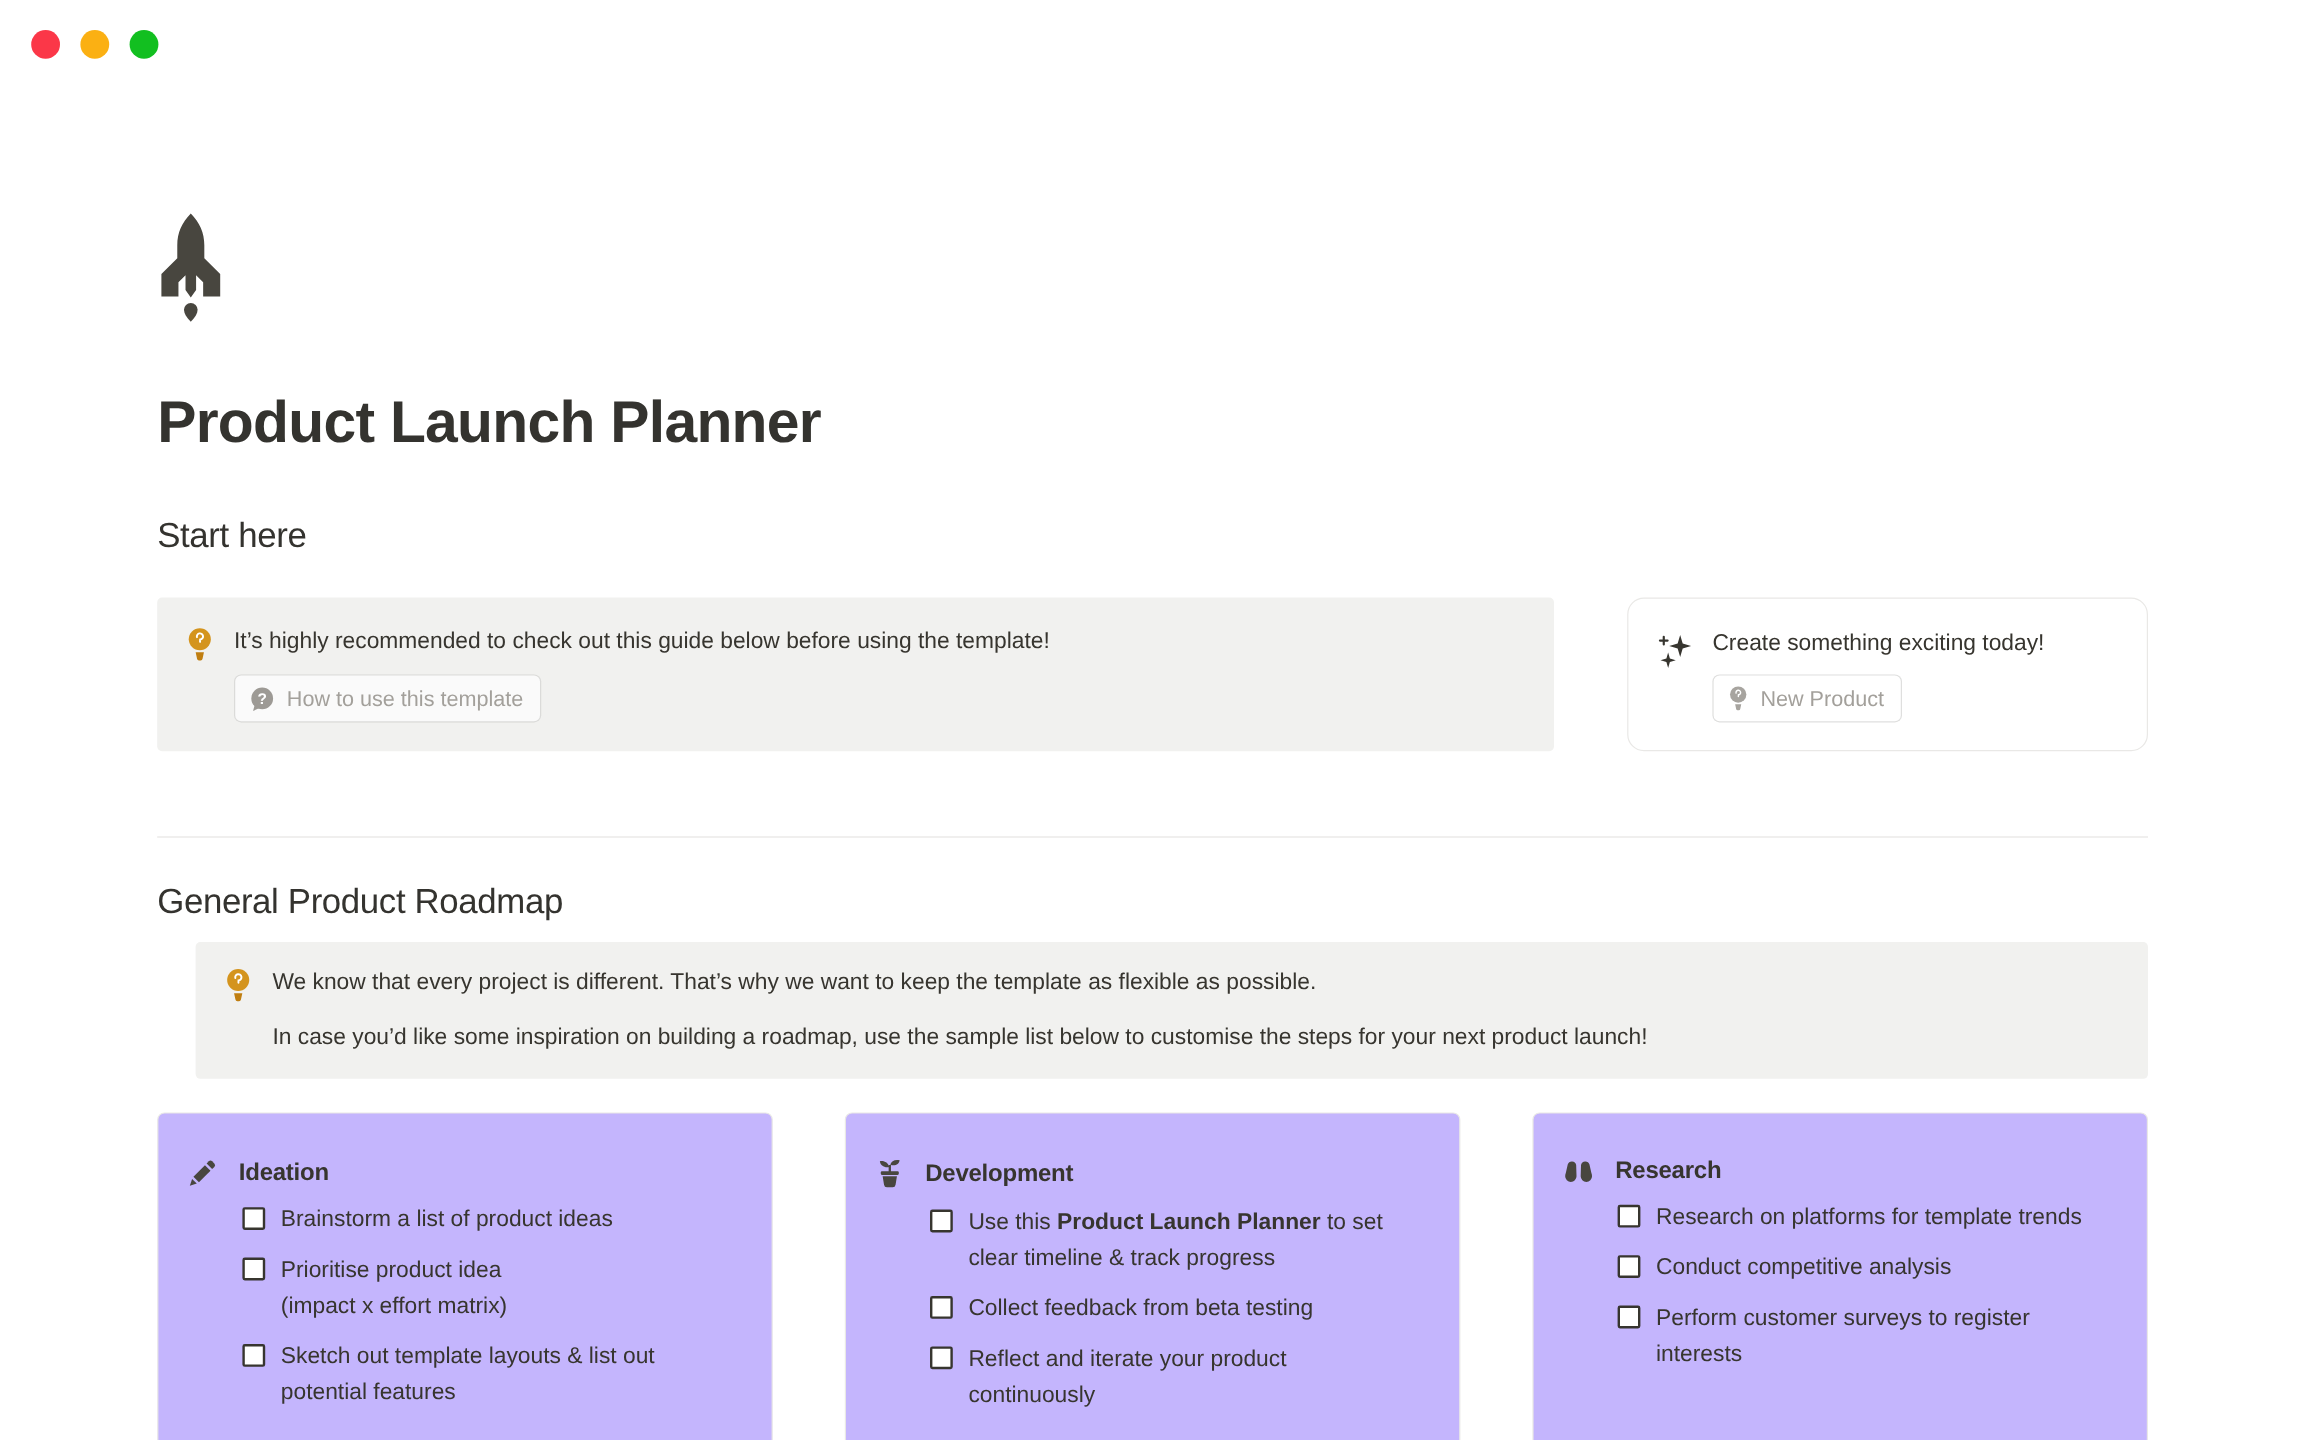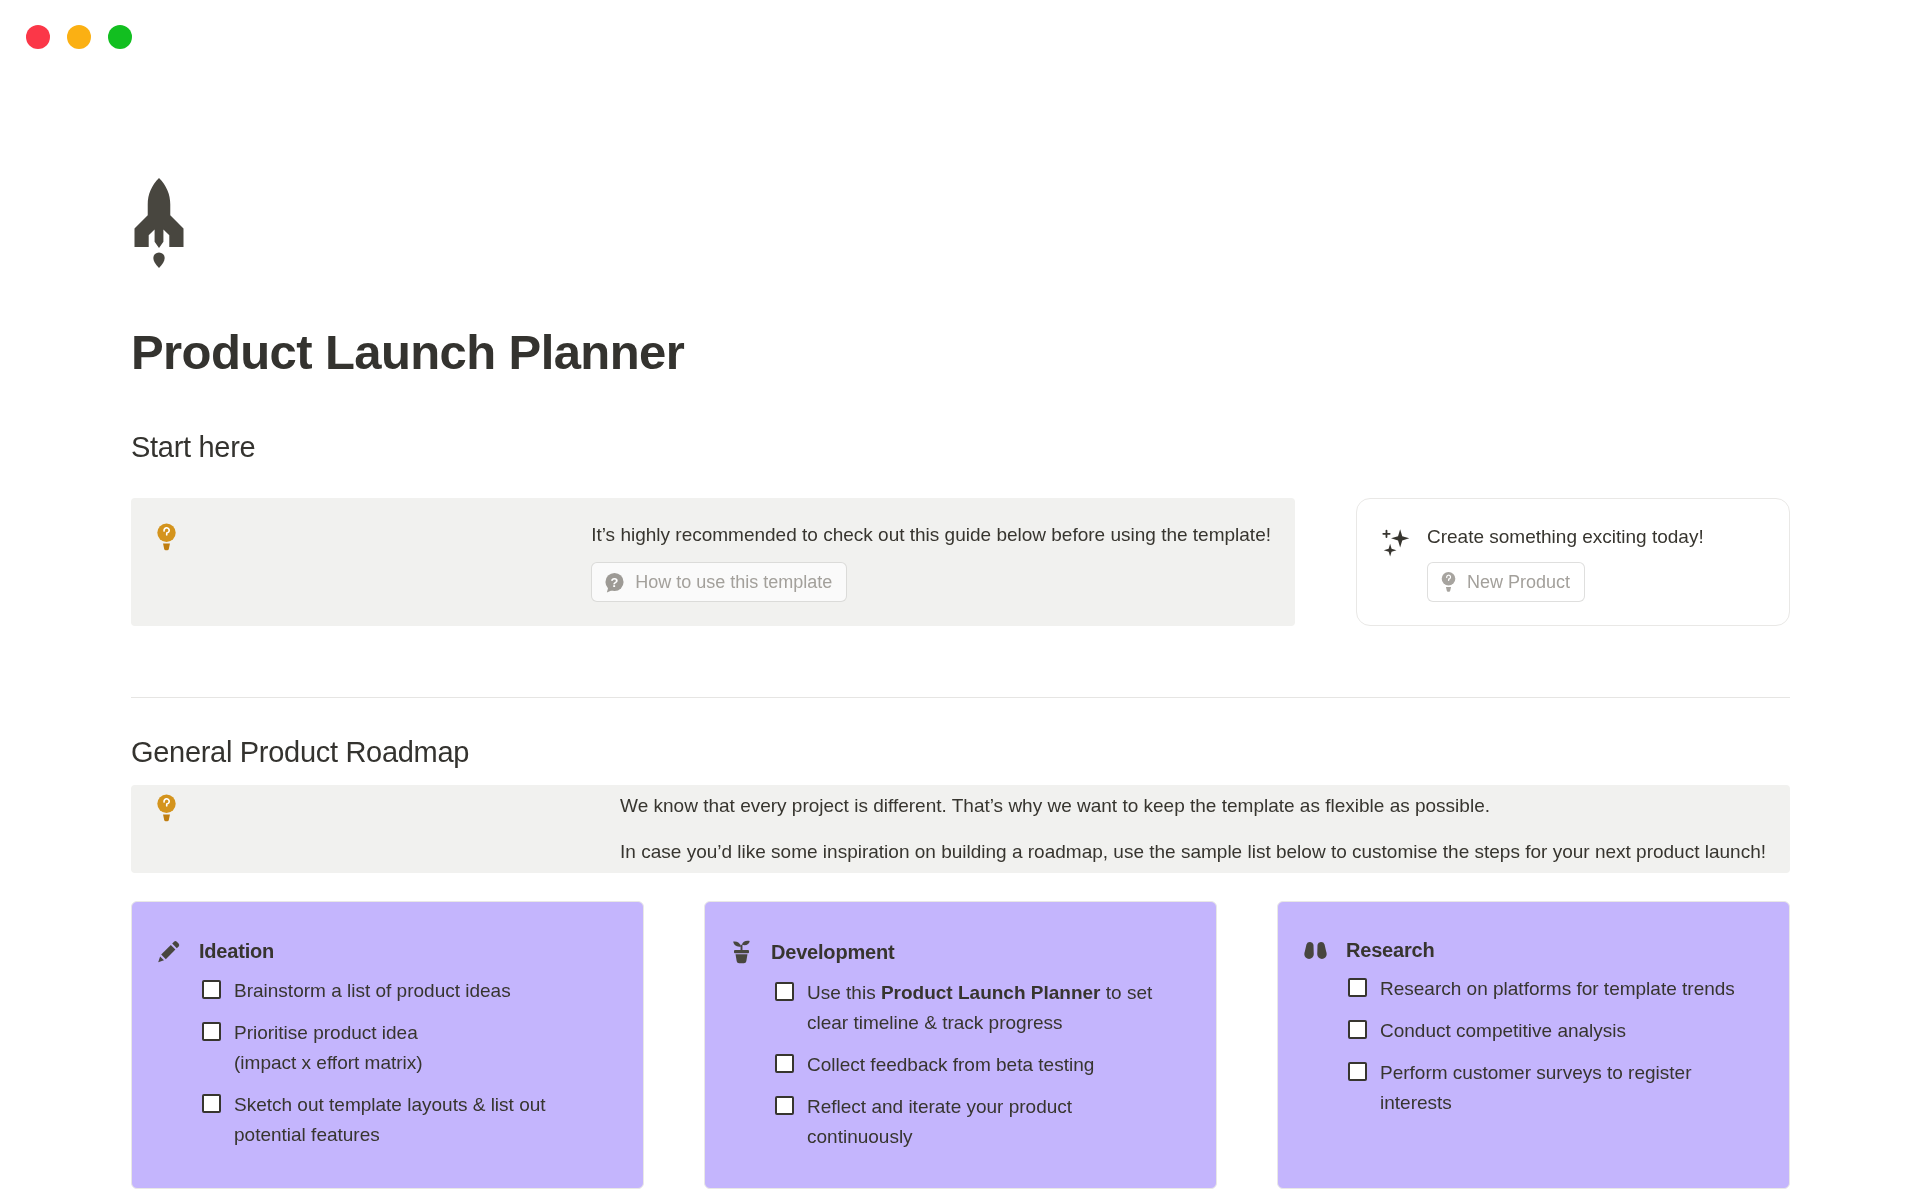--- a/index.html
+++ b/index.html
@@ -37,41 +37,41 @@
   }
   h2.section-heading{
     margin:0;font-size:29px;line-height:1.3;font-weight:400;letter-spacing:-0.3px;color:#34332F;
   }
   h2.start-heading{margin-top:47px;}
   h2.roadmap-heading{margin-top:36px;}
 
   .row-start{display:grid;grid-template-columns:1164px 434px;column-gap:61px;margin-top:32px;align-items:stretch;}
 
   .callout{
-    background:var(--callout-bg);border-radius:4px;padding:23px 24px;display:flex;gap:31px;align-items:flex-start;justify-content:space-between;
+    background:var(--callout-bg);border-radius:4px;padding:23px 24px;display:flex;gap:17px;align-items:flex-start;
   }
   .callout-icon{flex:0 0 auto;padding-top:1px;}
   .callout-text{font-size:19px;line-height:28px;}
 
   .ghost-btn{
     margin-top:13px;display:inline-flex;align-items:center;gap:10px;
     background:rgba(255,255,255,0.65);border:1px solid var(--btn-border);border-radius:6px;
     padding:8px 14px 8px 12px;font-size:18px;line-height:22px;color:var(--muted);
     font-family:inherit;cursor:pointer;
   }
   .create-card{
     background:#fff;border:1px solid var(--border);border-radius:14px;
     padding:23px 24px;display:flex;gap:15px;align-items:flex-start;
   }
   .create-card .ghost-btn{background:#fff;}
   .create-text{font-size:19px;line-height:30px;}
 
   hr.divider{border:none;border-top:1px solid #E6E5E3;margin:71px 0 0 0;}
 
-  .callout-roadmap{margin-top:13px;padding:7px 24px;}
+  .callout-roadmap{margin-top:13px;padding:20px 24px;margin-left:32px;}
   .callout-roadmap .para{margin:0;font-size:19px;line-height:28px;}
   .callout-roadmap .para + .para{margin-top:18px;}
 
   .cards-row{display:grid;grid-template-columns:1fr 1fr 1fr;column-gap:60px;margin-top:28px;align-items:stretch;}
   .task-card{
     background:#c4b5fd;border:1px solid var(--border);border-radius:6px;
     padding:36px 24px;min-height:243px;
   }
   .card-head{display:flex;align-items:center;gap:17px;}
   .card-head .card-icon{flex:0 0 auto;display:flex;}

